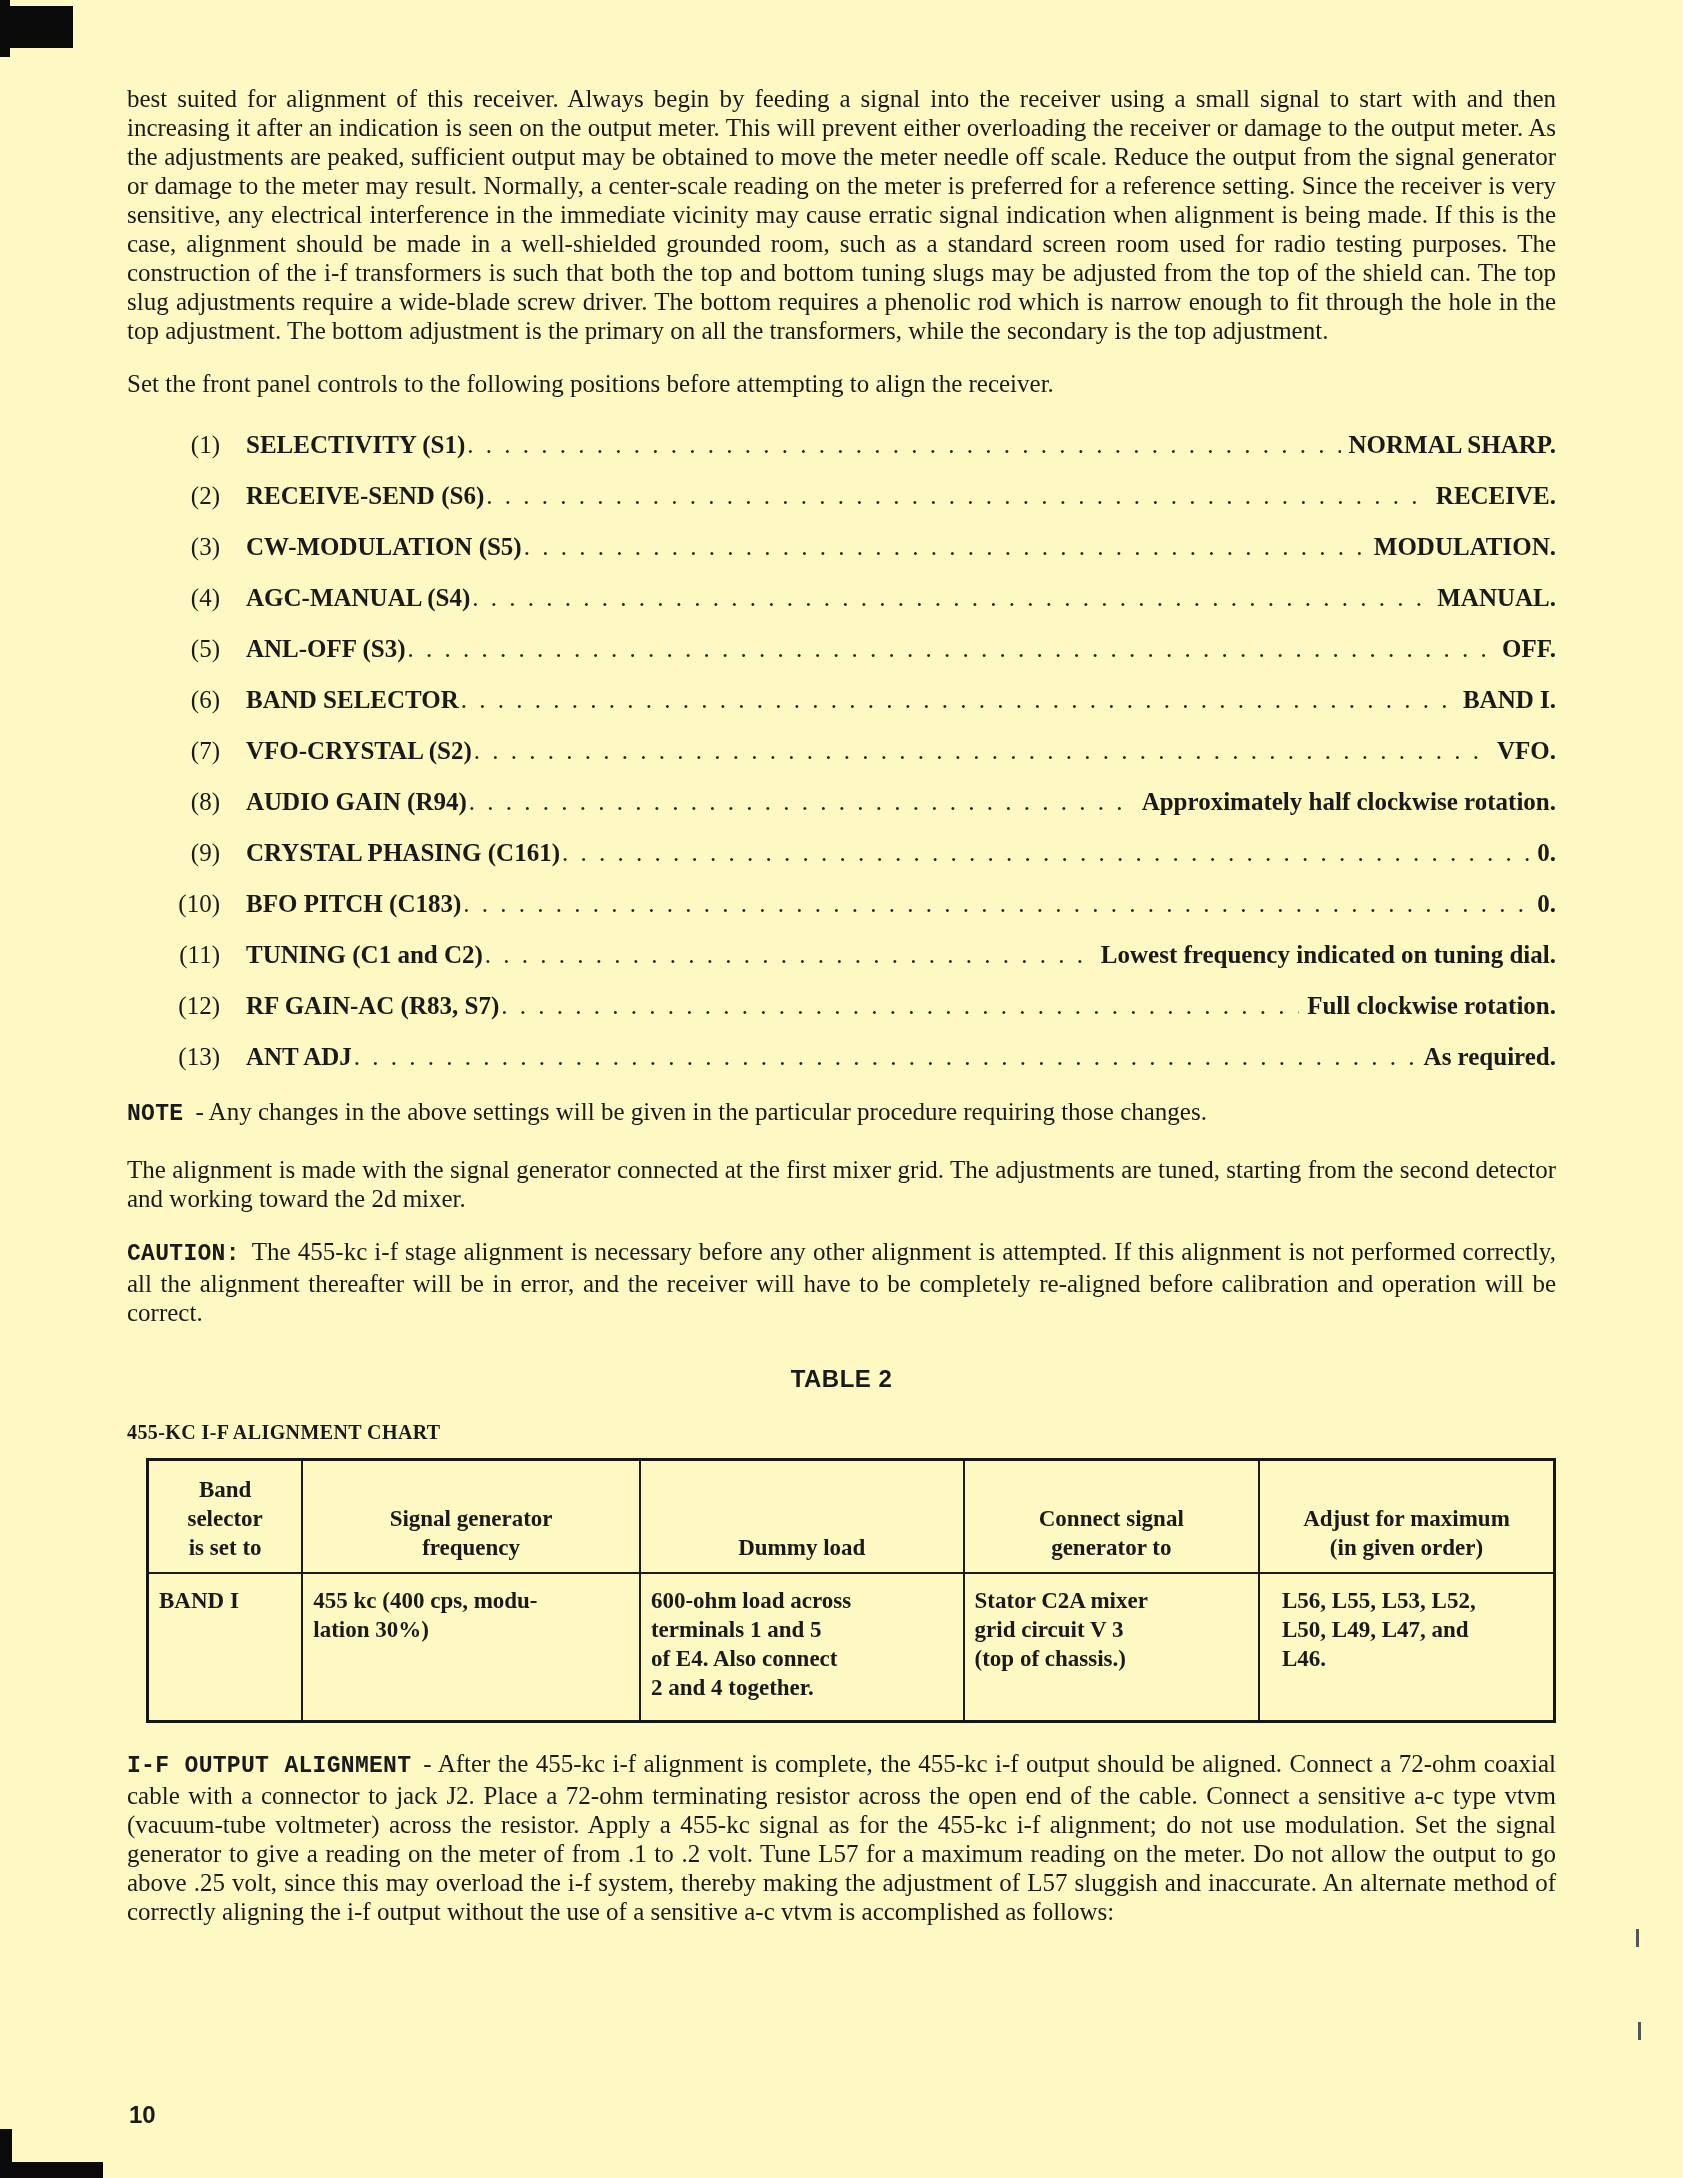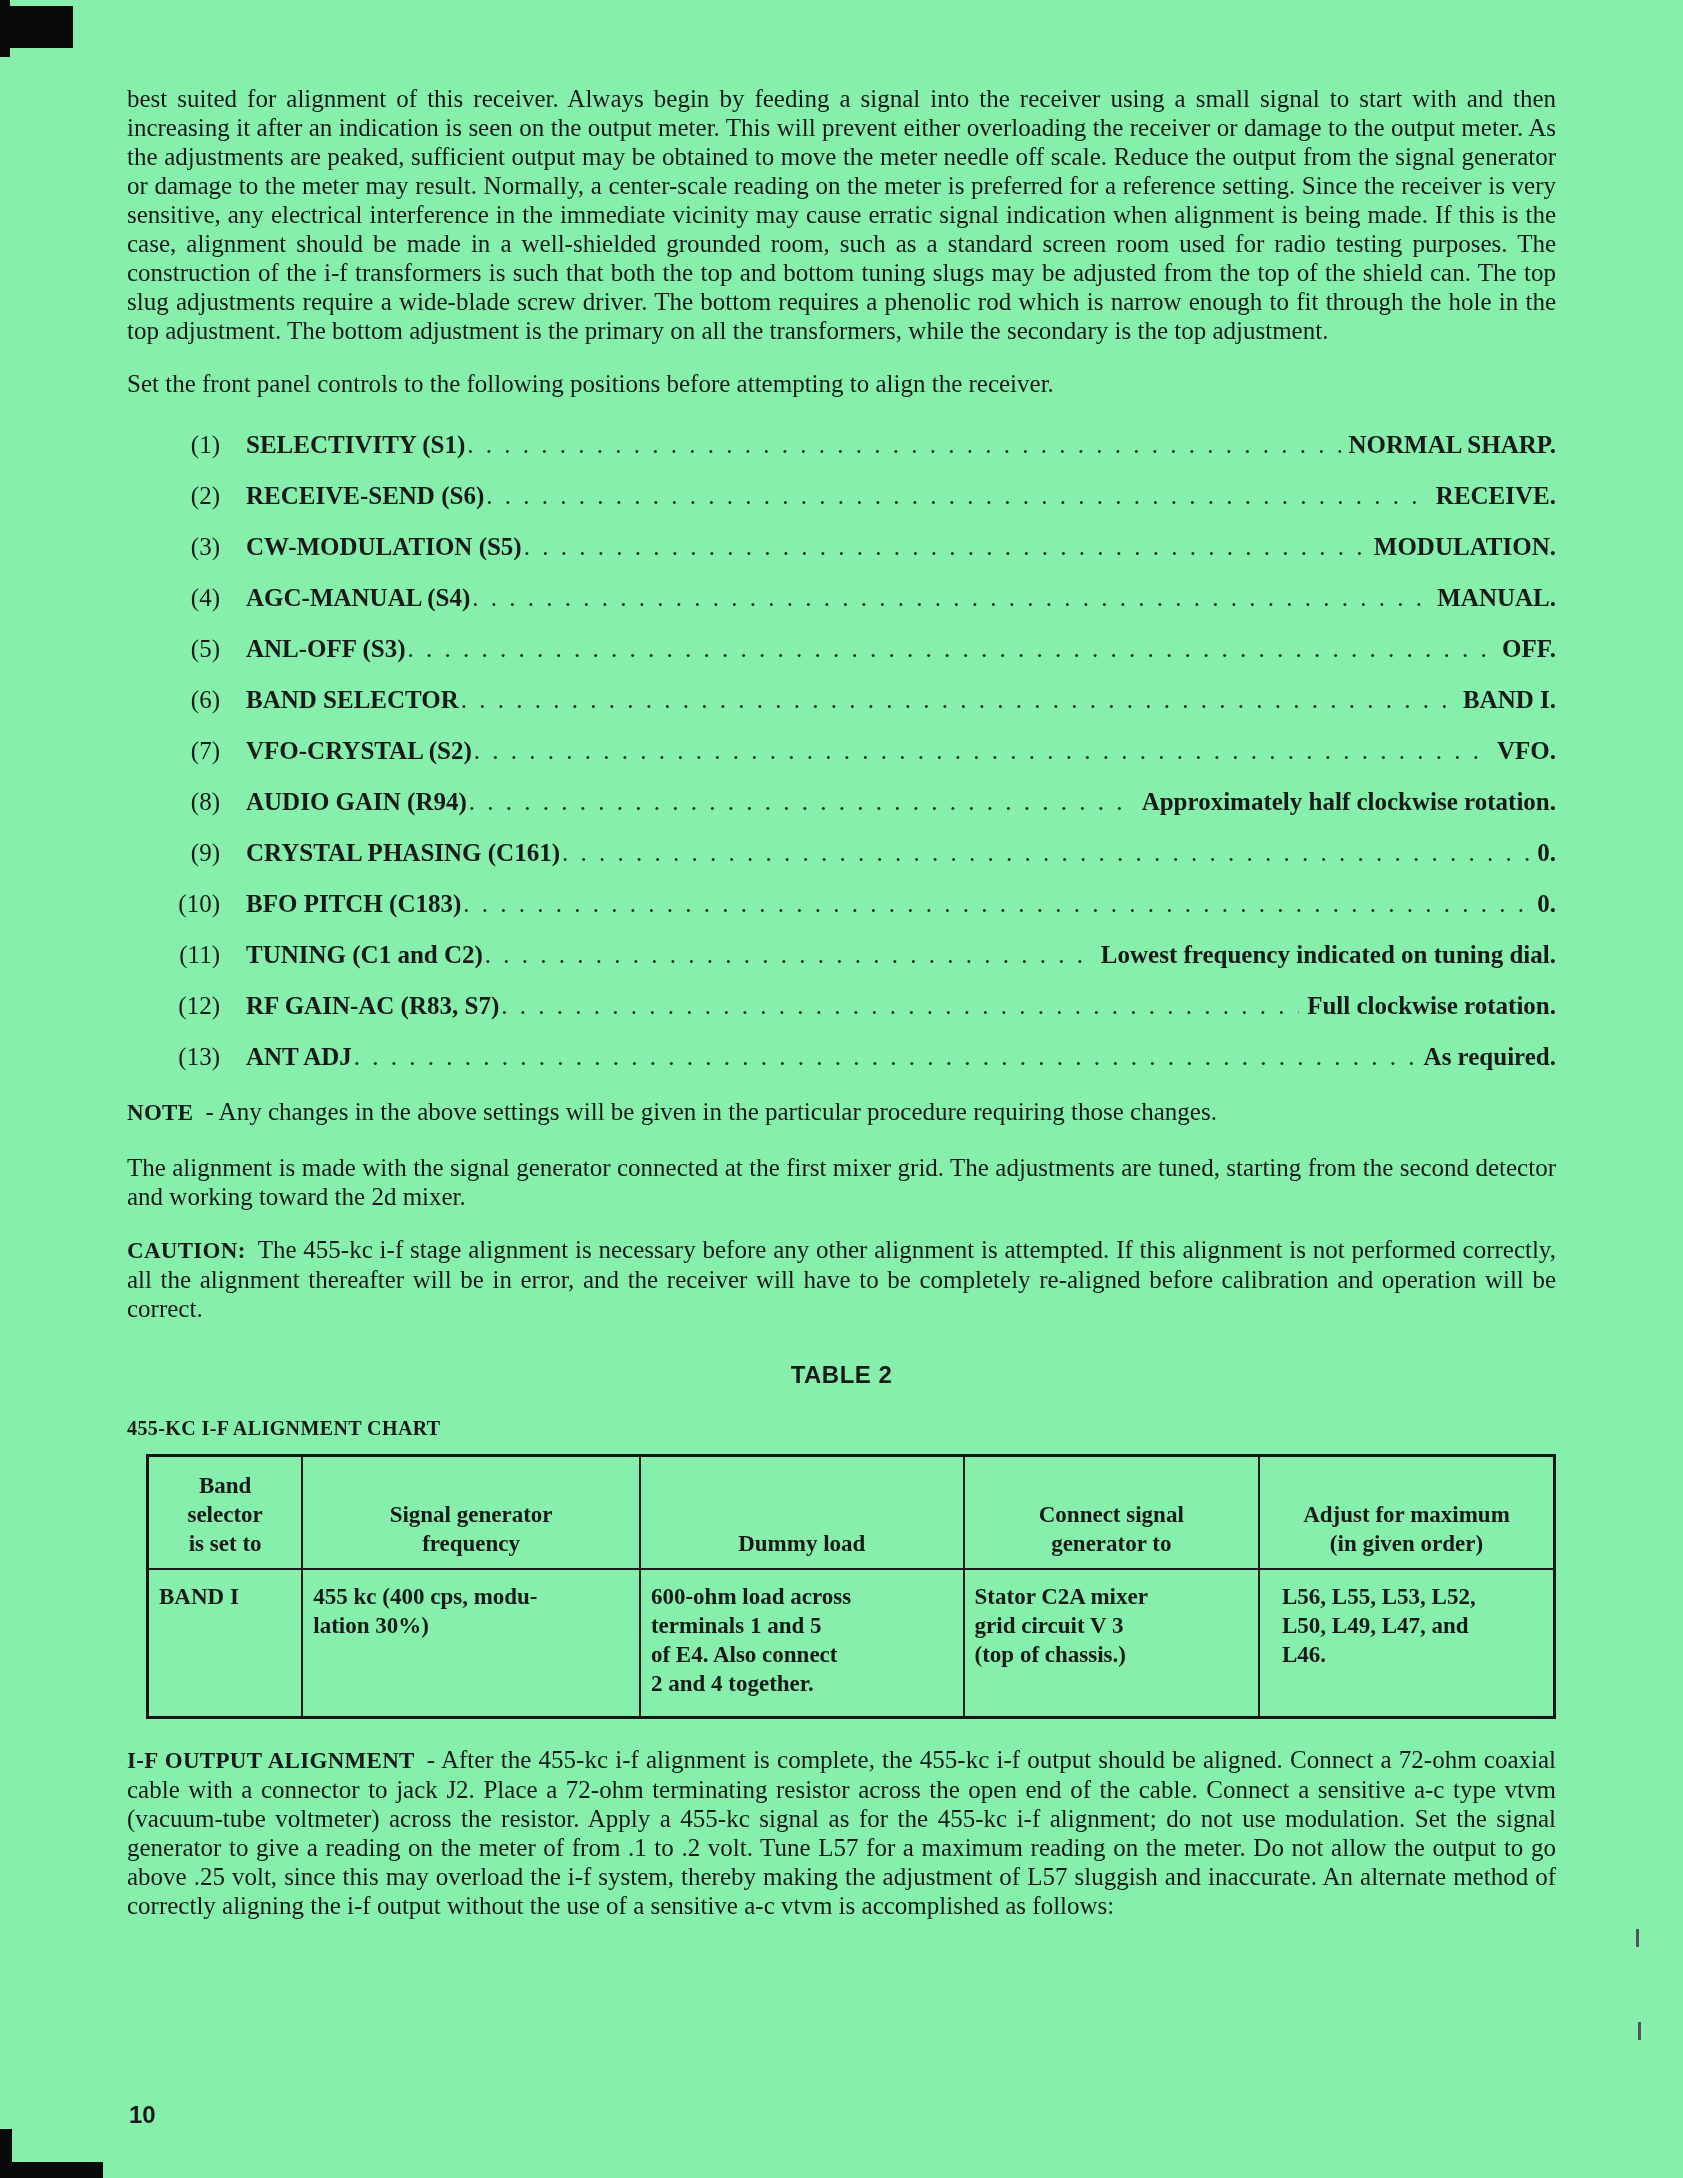--- a/index.html
+++ b/index.html
@@ -1,20 +1,20 @@
 <!DOCTYPE html>
 <html><head>
 <meta charset="utf-8">
 <style>
   html, body { margin: 0; padding: 0; background: #ffffff; }
   .page {
     position: relative;
     width: 1683px;
     height: 2178px;
-    background: #86efac;
+    background: #fef9c3;
     font-family: "Liberation Serif", serif;
     color: #1a1a1a;
     overflow: hidden;
   }
   .content {
     position: absolute;
     left: 127px;
     right: 127px;
     top: 84px;
   }
@@ -40,21 +40,21 @@
     min-width: 0;
     overflow: hidden;
     white-space: nowrap;
     letter-spacing: 3px;
     margin: 0 8px 0 2px;
     color: #222;
   }
   .ctl-value { flex: 0 0 auto; font-weight: bold; white-space: nowrap; }
   .note { margin-top: 26px; font-size: 25px; line-height: 29px; }
   .hlabel {
-    font-family: Liberation Serif, serif;
+    font-family: Liberation Mono, monospace;
     font-weight: bold;
     font-size: 23px;
     margin-right: 12px;
     letter-spacing: 0.3px;
   }
   .section-heading {
     margin: 36px 0 0 8px;
     font-family: "Liberation Sans", sans-serif;
     font-weight: bold;
     font-size: 24px;

